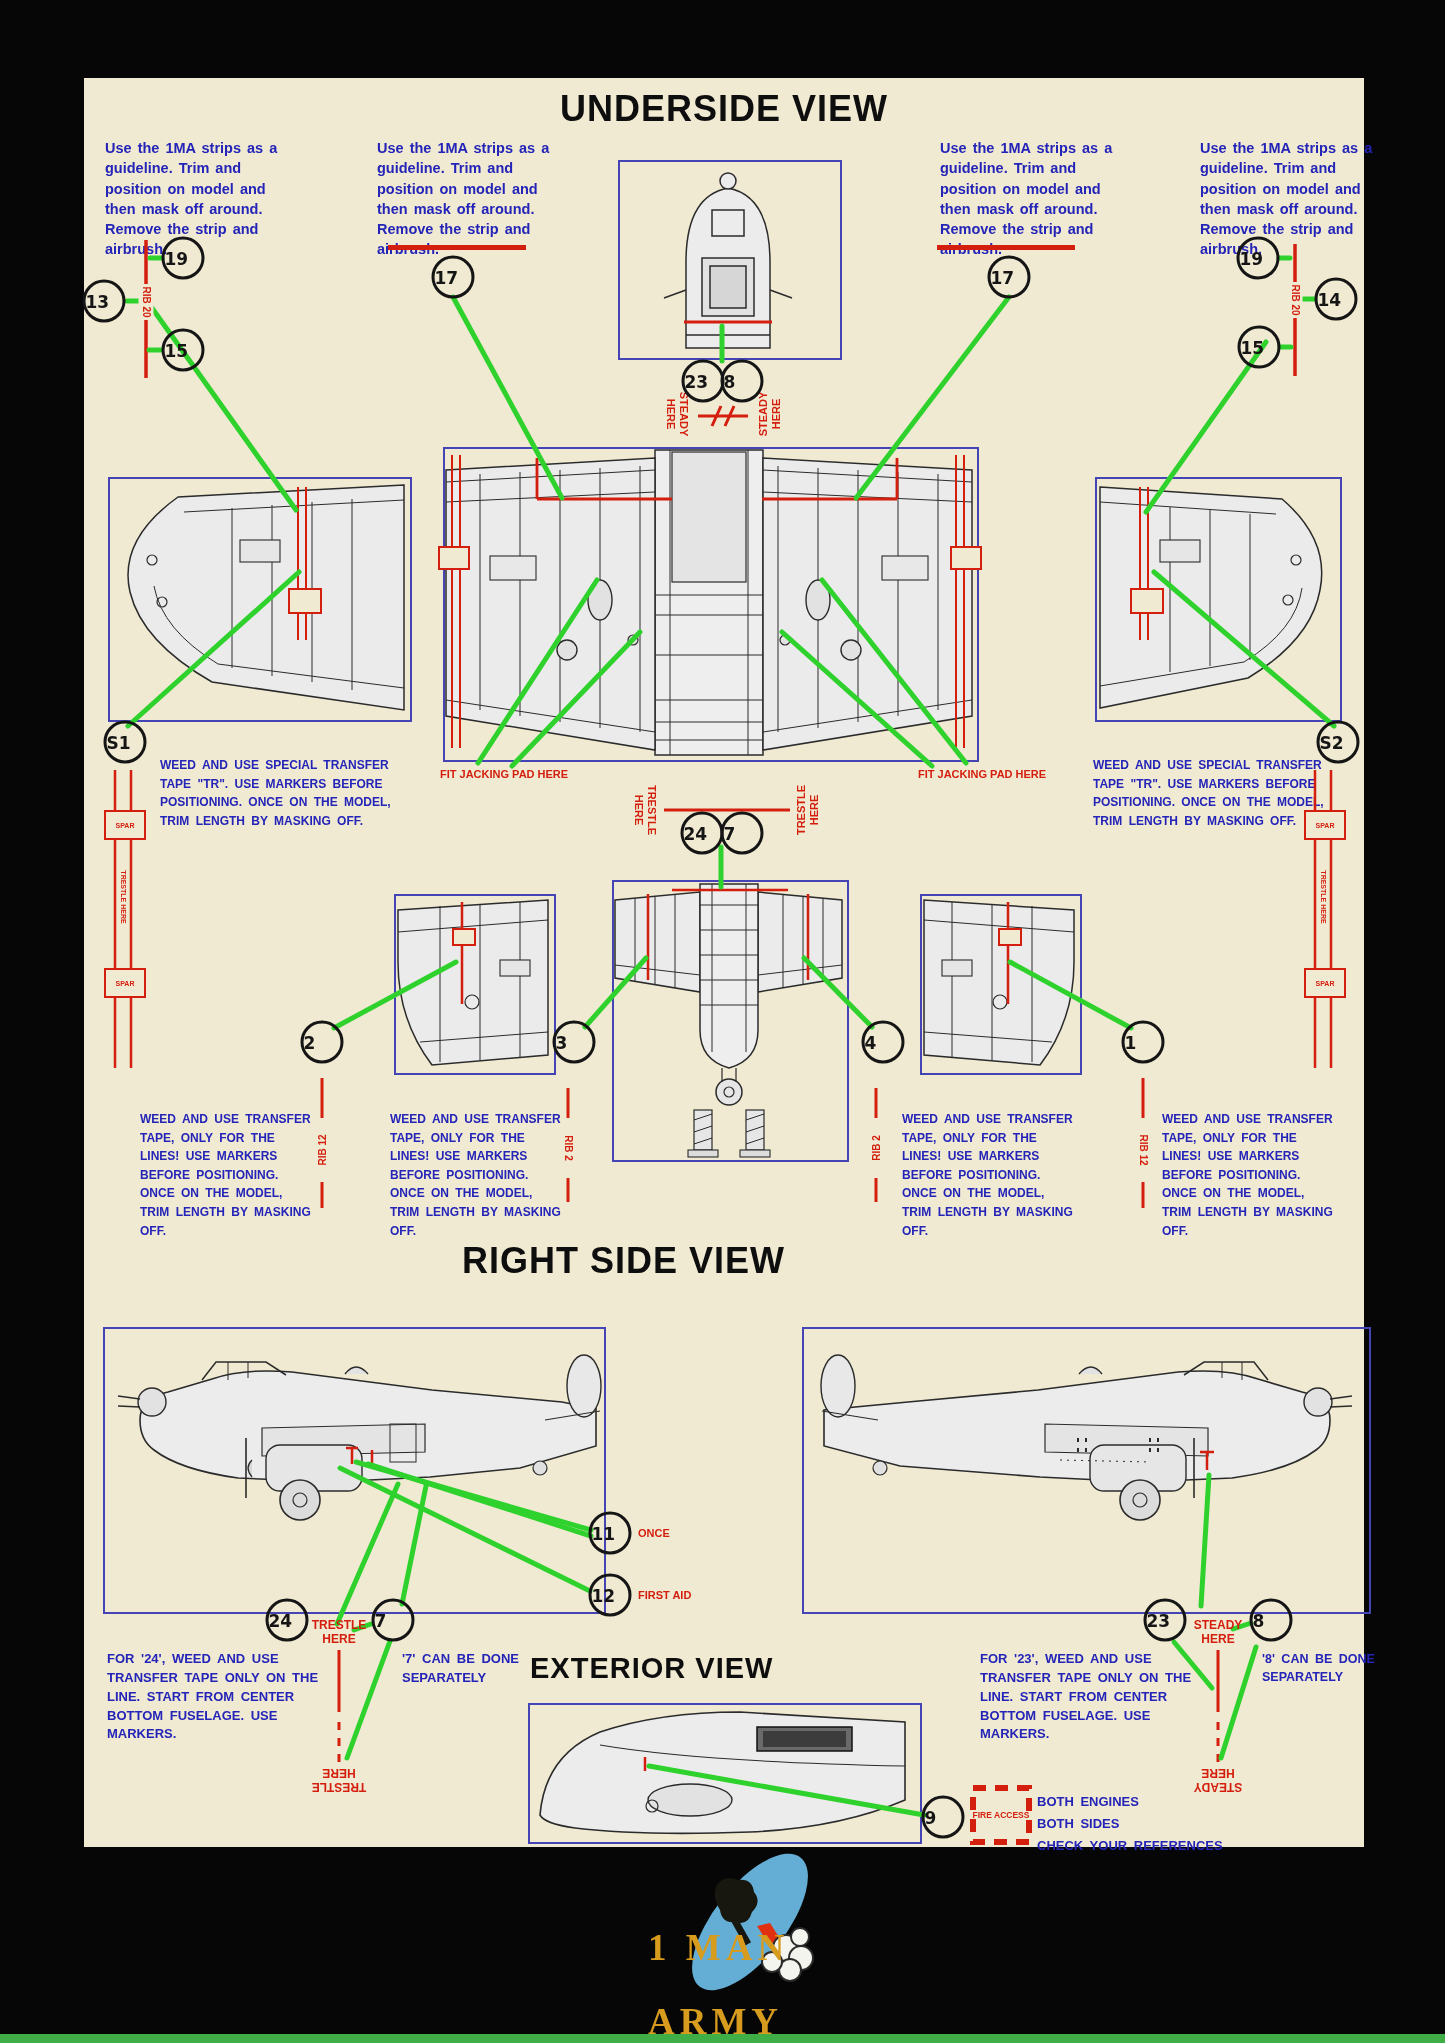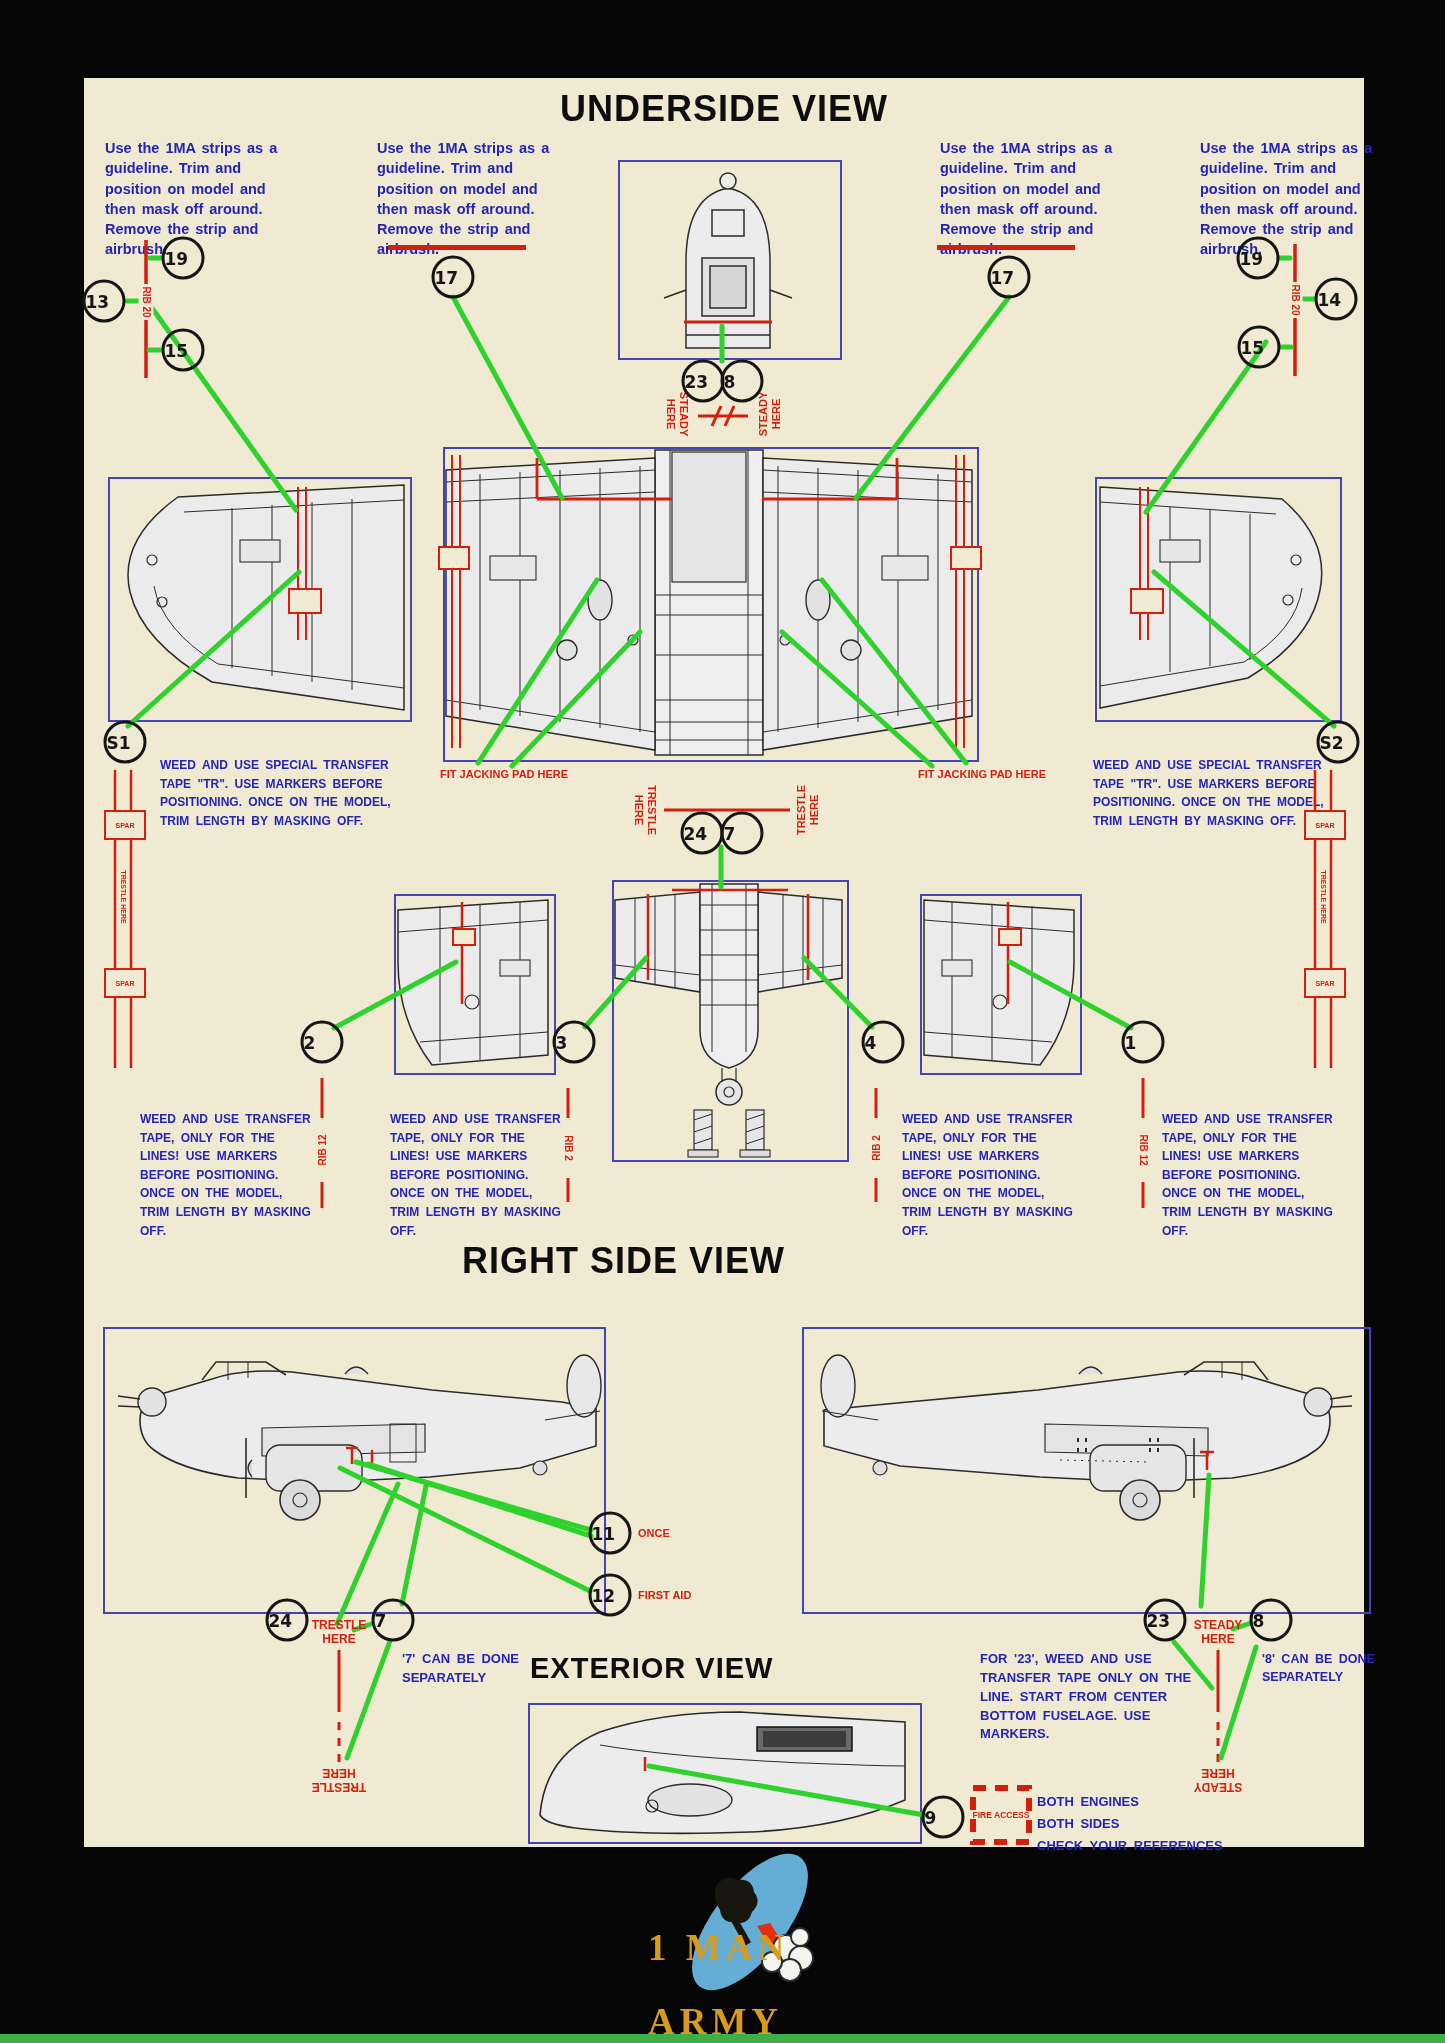--- a/index.html
+++ b/index.html
@@ -253,20 +253,21 @@
   <div class="abs note" style="left:1200px;top:138px;">Use the 1MA strips as a guideline. Trim and position on model and then mask off around. Remove the strip and airbrush.</div>
 
   <div class="abs weedsp" style="left:160px;top:756px;">WEED AND USE SPECIAL TRANSFER TAPE "TR". USE MARKERS BEFORE POSITIONING. ONCE ON THE MODEL, TRIM LENGTH BY MASKING OFF.</div>
   <div class="abs weedsp" style="left:1093px;top:756px;">WEED AND USE SPECIAL TRANSFER TAPE "TR". USE MARKERS BEFORE POSITIONING. ONCE ON THE MODEL, TRIM LENGTH BY MASKING OFF.</div>
 
   <div class="abs weed" style="left:140px;top:1110px;">WEED AND USE TRANSFER TAPE, ONLY FOR THE LINES! USE MARKERS BEFORE POSITIONING. ONCE ON THE MODEL, TRIM LENGTH BY MASKING OFF.</div>
   <div class="abs weed" style="left:390px;top:1110px;">WEED AND USE TRANSFER TAPE, ONLY FOR THE LINES! USE MARKERS BEFORE POSITIONING. ONCE ON THE MODEL, TRIM LENGTH BY MASKING OFF.</div>
   <div class="abs weed" style="left:902px;top:1110px;">WEED AND USE TRANSFER TAPE, ONLY FOR THE LINES! USE MARKERS BEFORE POSITIONING. ONCE ON THE MODEL, TRIM LENGTH BY MASKING OFF.</div>
   <div class="abs weed" style="left:1162px;top:1110px;">WEED AND USE TRANSFER TAPE, ONLY FOR THE LINES! USE MARKERS BEFORE POSITIONING. ONCE ON THE MODEL, TRIM LENGTH BY MASKING OFF.</div>
 
+  <div class="abs bluetext" style="left:107px;top:1650px;width:240px;">FOR '24', WEED AND USE TRANSFER TAPE ONLY ON THE LINE. START FROM CENTER BOTTOM FUSELAGE. USE MARKERS.</div>
   <div class="abs bluetext" style="left:402px;top:1650px;width:165px;">'7' CAN BE DONE SEPARATELY</div>
   <div class="abs bluetext" style="left:980px;top:1650px;width:240px;">FOR '23', WEED AND USE TRANSFER TAPE ONLY ON THE LINE. START FROM CENTER BOTTOM FUSELAGE. USE MARKERS.</div>
   <div class="abs bluetext" style="left:1262px;top:1650px;width:128px;font-size:12.5px;">'8' CAN BE DONE SEPARATELY</div>
 
   <div class="abs firetxt ctr" style="left:1001px;top:1815px;">
     <span>FIRE</span>
     <span>ACCESS</span>
   </div>
   <div class="abs bluetext" style="left:1037px;top:1793px;white-space:nowrap;">BOTH ENGINES</div>
   <div class="abs bluetext" style="left:1037px;top:1815px;white-space:nowrap;text-align:center;">BOTH SIDES</div>

